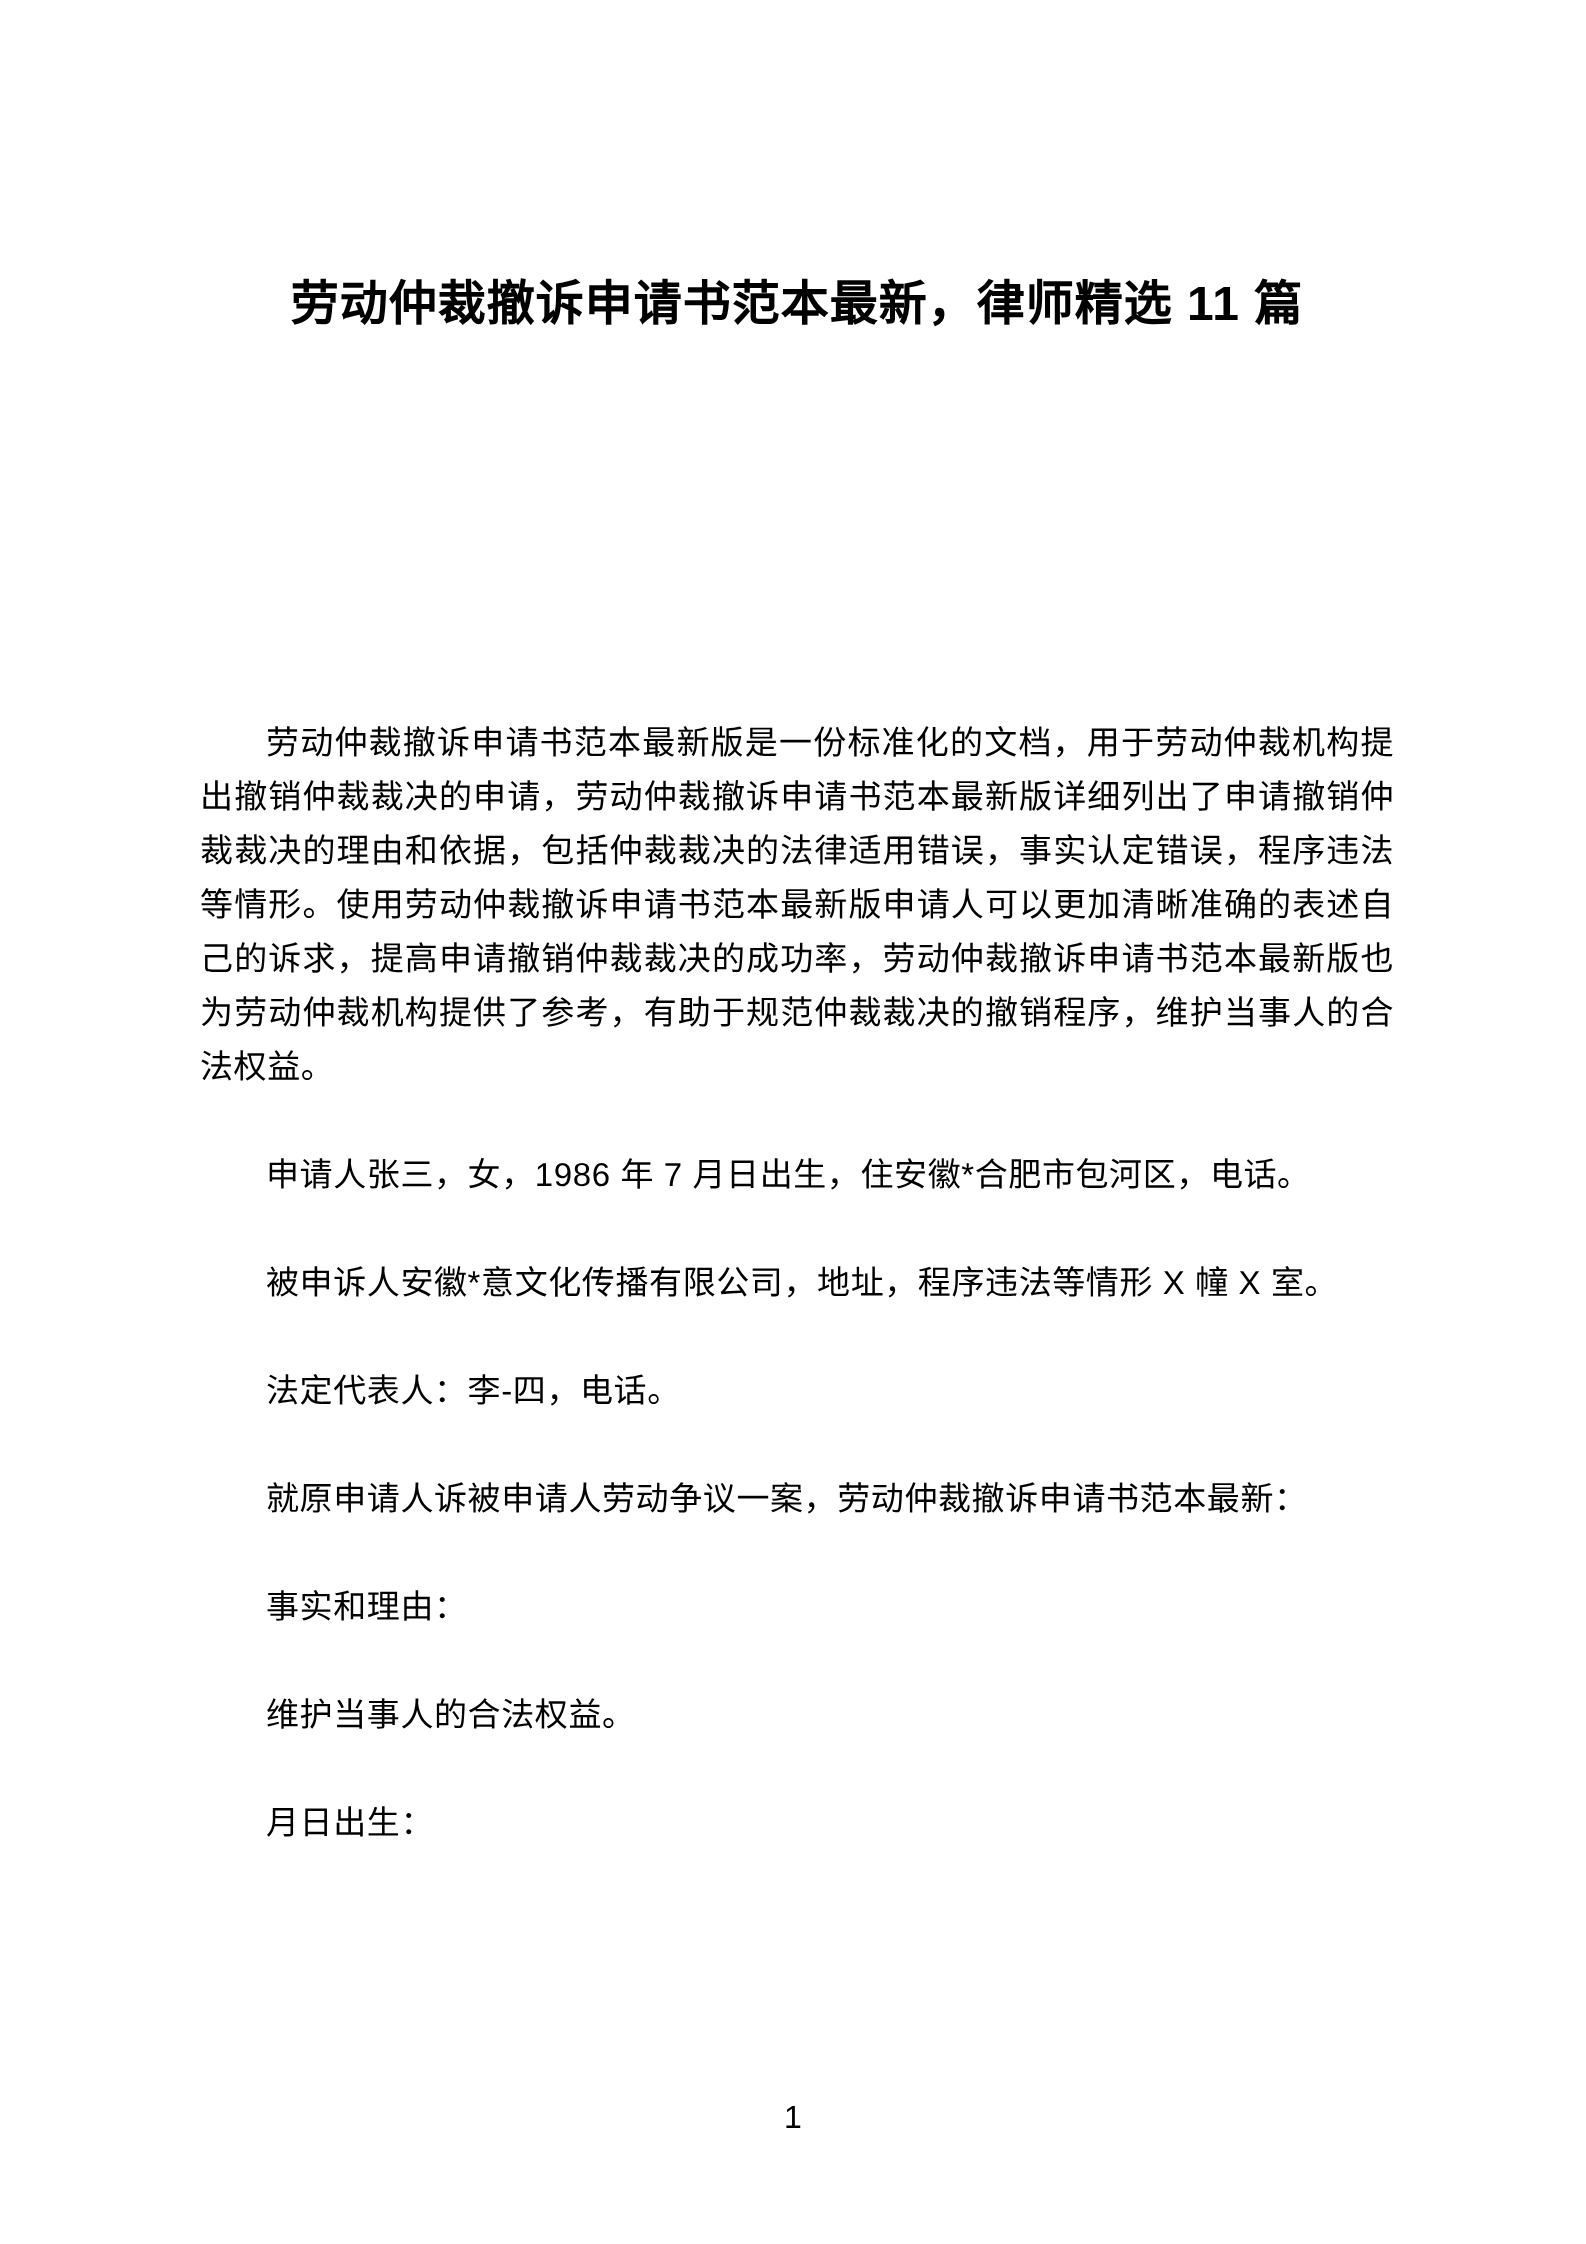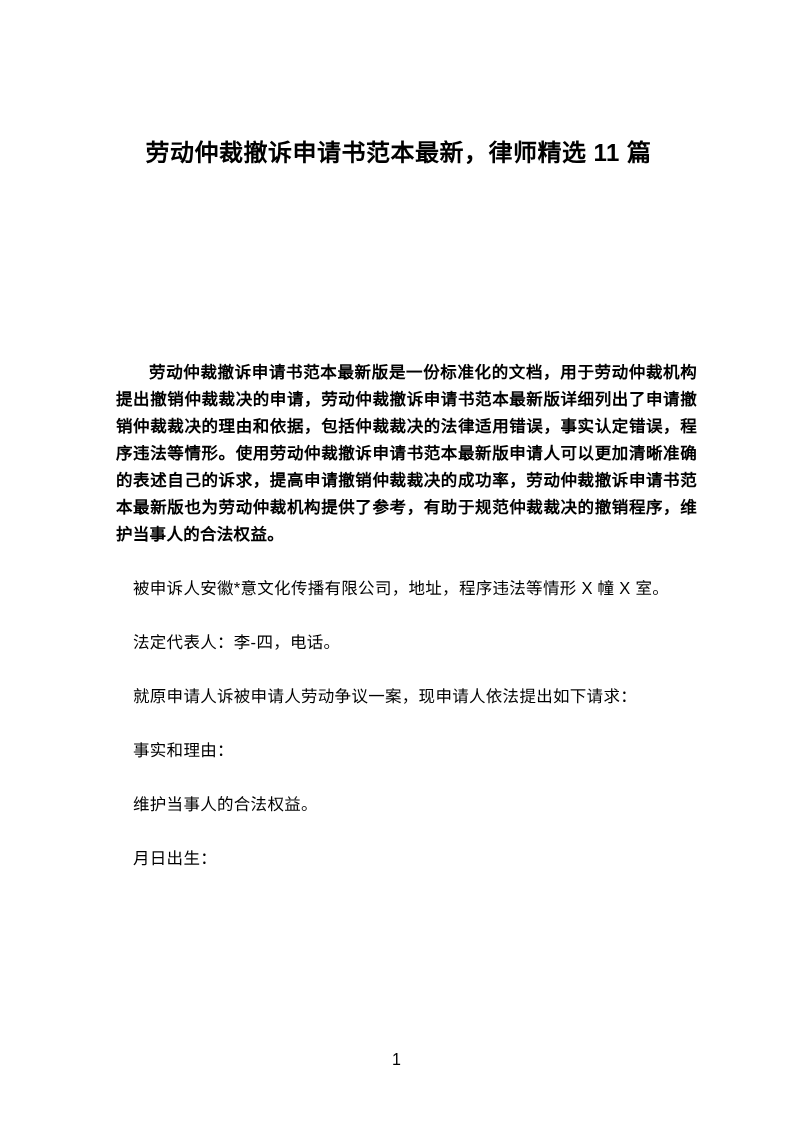--- a/index.html
+++ b/index.html
@@ -26,27 +26,26 @@
   .doc-title {
     margin: 0;
     padding-top: 136px;
     font-size: 24px;
     line-height: 33px;
     font-weight: 700;
     text-align: center;
     letter-spacing: 0.5px;
   }
   .intro {
-    margin: 190px 0 27px 16px;
+    margin: 190px 0 27px 0;
     font-size: 16.5px;
     line-height: 27px;
     text-align: justify;
     text-indent: 33px;
     letter-spacing: 0.3px;
-    font-weight: bold;
   }
   .para {
     margin: 0 0 27px 0;
     font-size: 16.5px;
     line-height: 27px;
     text-indent: 33px;
     letter-spacing: 0.3px;
     white-space: nowrap;
   }
   .page-footer {
@@ -61,23 +60,24 @@
 </style>
 </head>
 <body>
 
 <div class="page">
   <div class="content">
     <h1 class="doc-title">劳动仲裁撤诉申请书范本最新，律师精选 11 篇</h1>
 
     <p class="intro">劳动仲裁撤诉申请书范本最新版是一份标准化的文档，用于劳动仲裁机构提出撤销仲裁裁决的申请，劳动仲裁撤诉申请书范本最新版详细列出了申请撤销仲裁裁决的理由和依据，包括仲裁裁决的法律适用错误，事实认定错误，程序违法等情形。使用劳动仲裁撤诉申请书范本最新版申请人可以更加清晰准确的表述自己的诉求，提高申请撤销仲裁裁决的成功率，劳动仲裁撤诉申请书范本最新版也为劳动仲裁机构提供了参考，有助于规范仲裁裁决的撤销程序，维护当事人的合法权益。</p>
 
+    <p class="para">申请人张三，女，1986 年 7 月日出生，住安徽*合肥市包河区，电话。</p>
     <p class="para">被申诉人安徽*意文化传播有限公司，地址，程序违法等情形 X 幢 X 室。</p>
     <p class="para">法定代表人：李-四，电话。</p>
-    <p class="para">就原申请人诉被申请人劳动争议一案，现申请人依法提出如下请求：</p>
+    <p class="para">就原申请人诉被申请人劳动争议一案，劳动仲裁撤诉申请书范本最新：</p>
     <p class="para">事实和理由：</p>
     <p class="para">维护当事人的合法权益。</p>
     <p class="para">月日出生：</p>
   </div>
 
   <div class="page-footer">
     <span>1</span>
   </div>
 </div>
 

